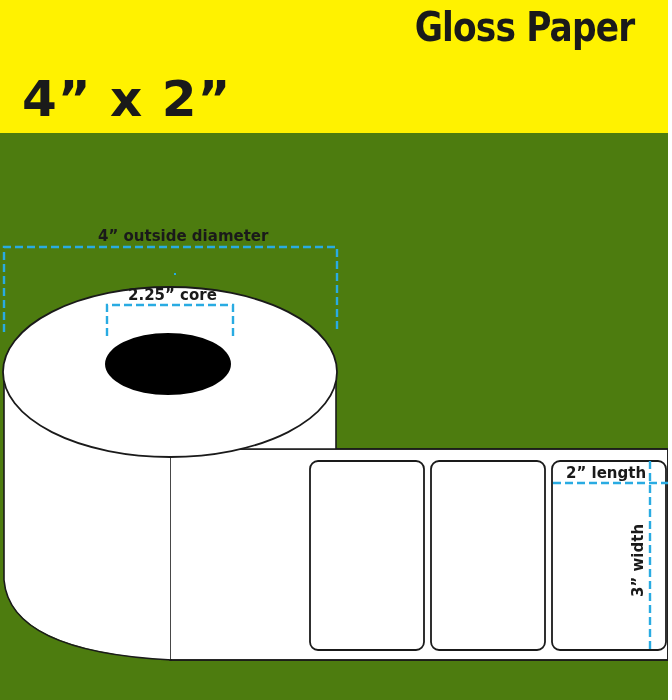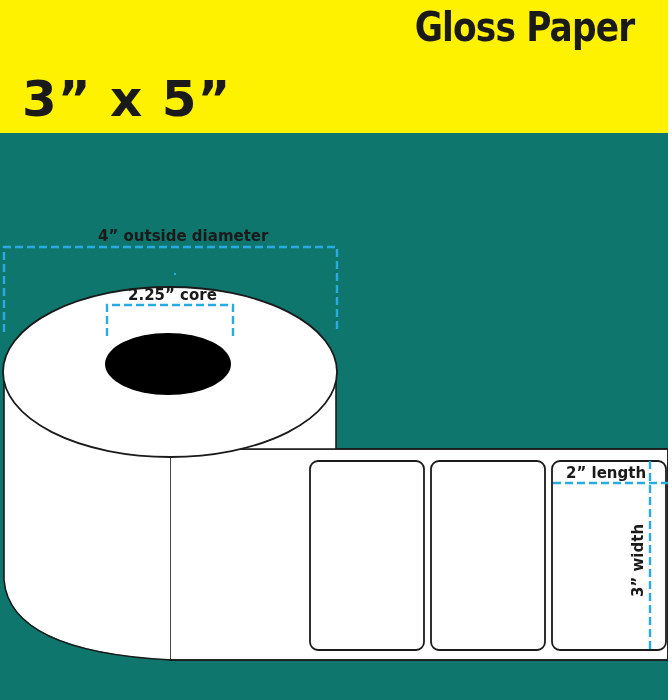--- a/index.html
+++ b/index.html
@@ -1,29 +1,29 @@
 <!DOCTYPE html>
 <html><head>
 <meta charset="utf-8">
 <style>
   html, body { margin: 0; padding: 0; background: #ffffff; }
-  .page { position: relative; width: 668px; height: 700px; background: #0f766e; overflow: hidden; font-family: "DejaVu Sans", sans-serif; }
+  .page { position: relative; width: 668px; height: 700px; background: #4d7c0f; overflow: hidden; font-family: "DejaVu Sans", sans-serif; }
   .banner { position: absolute; left: 0; top: 0; width: 672px; height: 133px; }
   .product-type { position: absolute; right: 34px; top: 4px; font-size: 40px; font-weight: bold; color: #1a1a1a; letter-spacing: -1px; transform: scaleX(0.86); transform-origin: right center; }
   .product-size { position: absolute; left: 22px; top: 70px; font-size: 50px; font-weight: bold; color: #1a1a1a; letter-spacing: 1px; }
   svg.diagram { position: absolute; left: 0; top: 0; }
   .lbl { font-family: "DejaVu Sans", sans-serif; font-weight: bold; fill: #1a1a1a; }
 </style>
 </head>
 <body>
 
 <div class="page">
   <div class="banner" id="banner" style="background: rgb(255, 242, 0);"></div>
   <div class="product-type">Gloss Paper</div>
-  <div class="product-size">3” x 5”</div>
+  <div class="product-size">4” x 2”</div>
 
   <svg class="diagram" width="672" height="700" viewBox="0 0 672 700">
 
     <g stroke="#1a1a1a" stroke-width="1.6" fill="#ffffff">
 
       <path d="M 170 449 L 668 449 L 668 660 L 170 660 Z"></path>
 
       <path d="M 4 370 L 4 580 Q 10 650 170 660 L 170 449 L 336 449 L 336 370 Z" stroke="none"></path>
       <path d="M 4 370 L 4 580 Q 10 652 172 660" fill="none"></path>
       <line x1="336" y1="370" x2="336" y2="449"></line>

